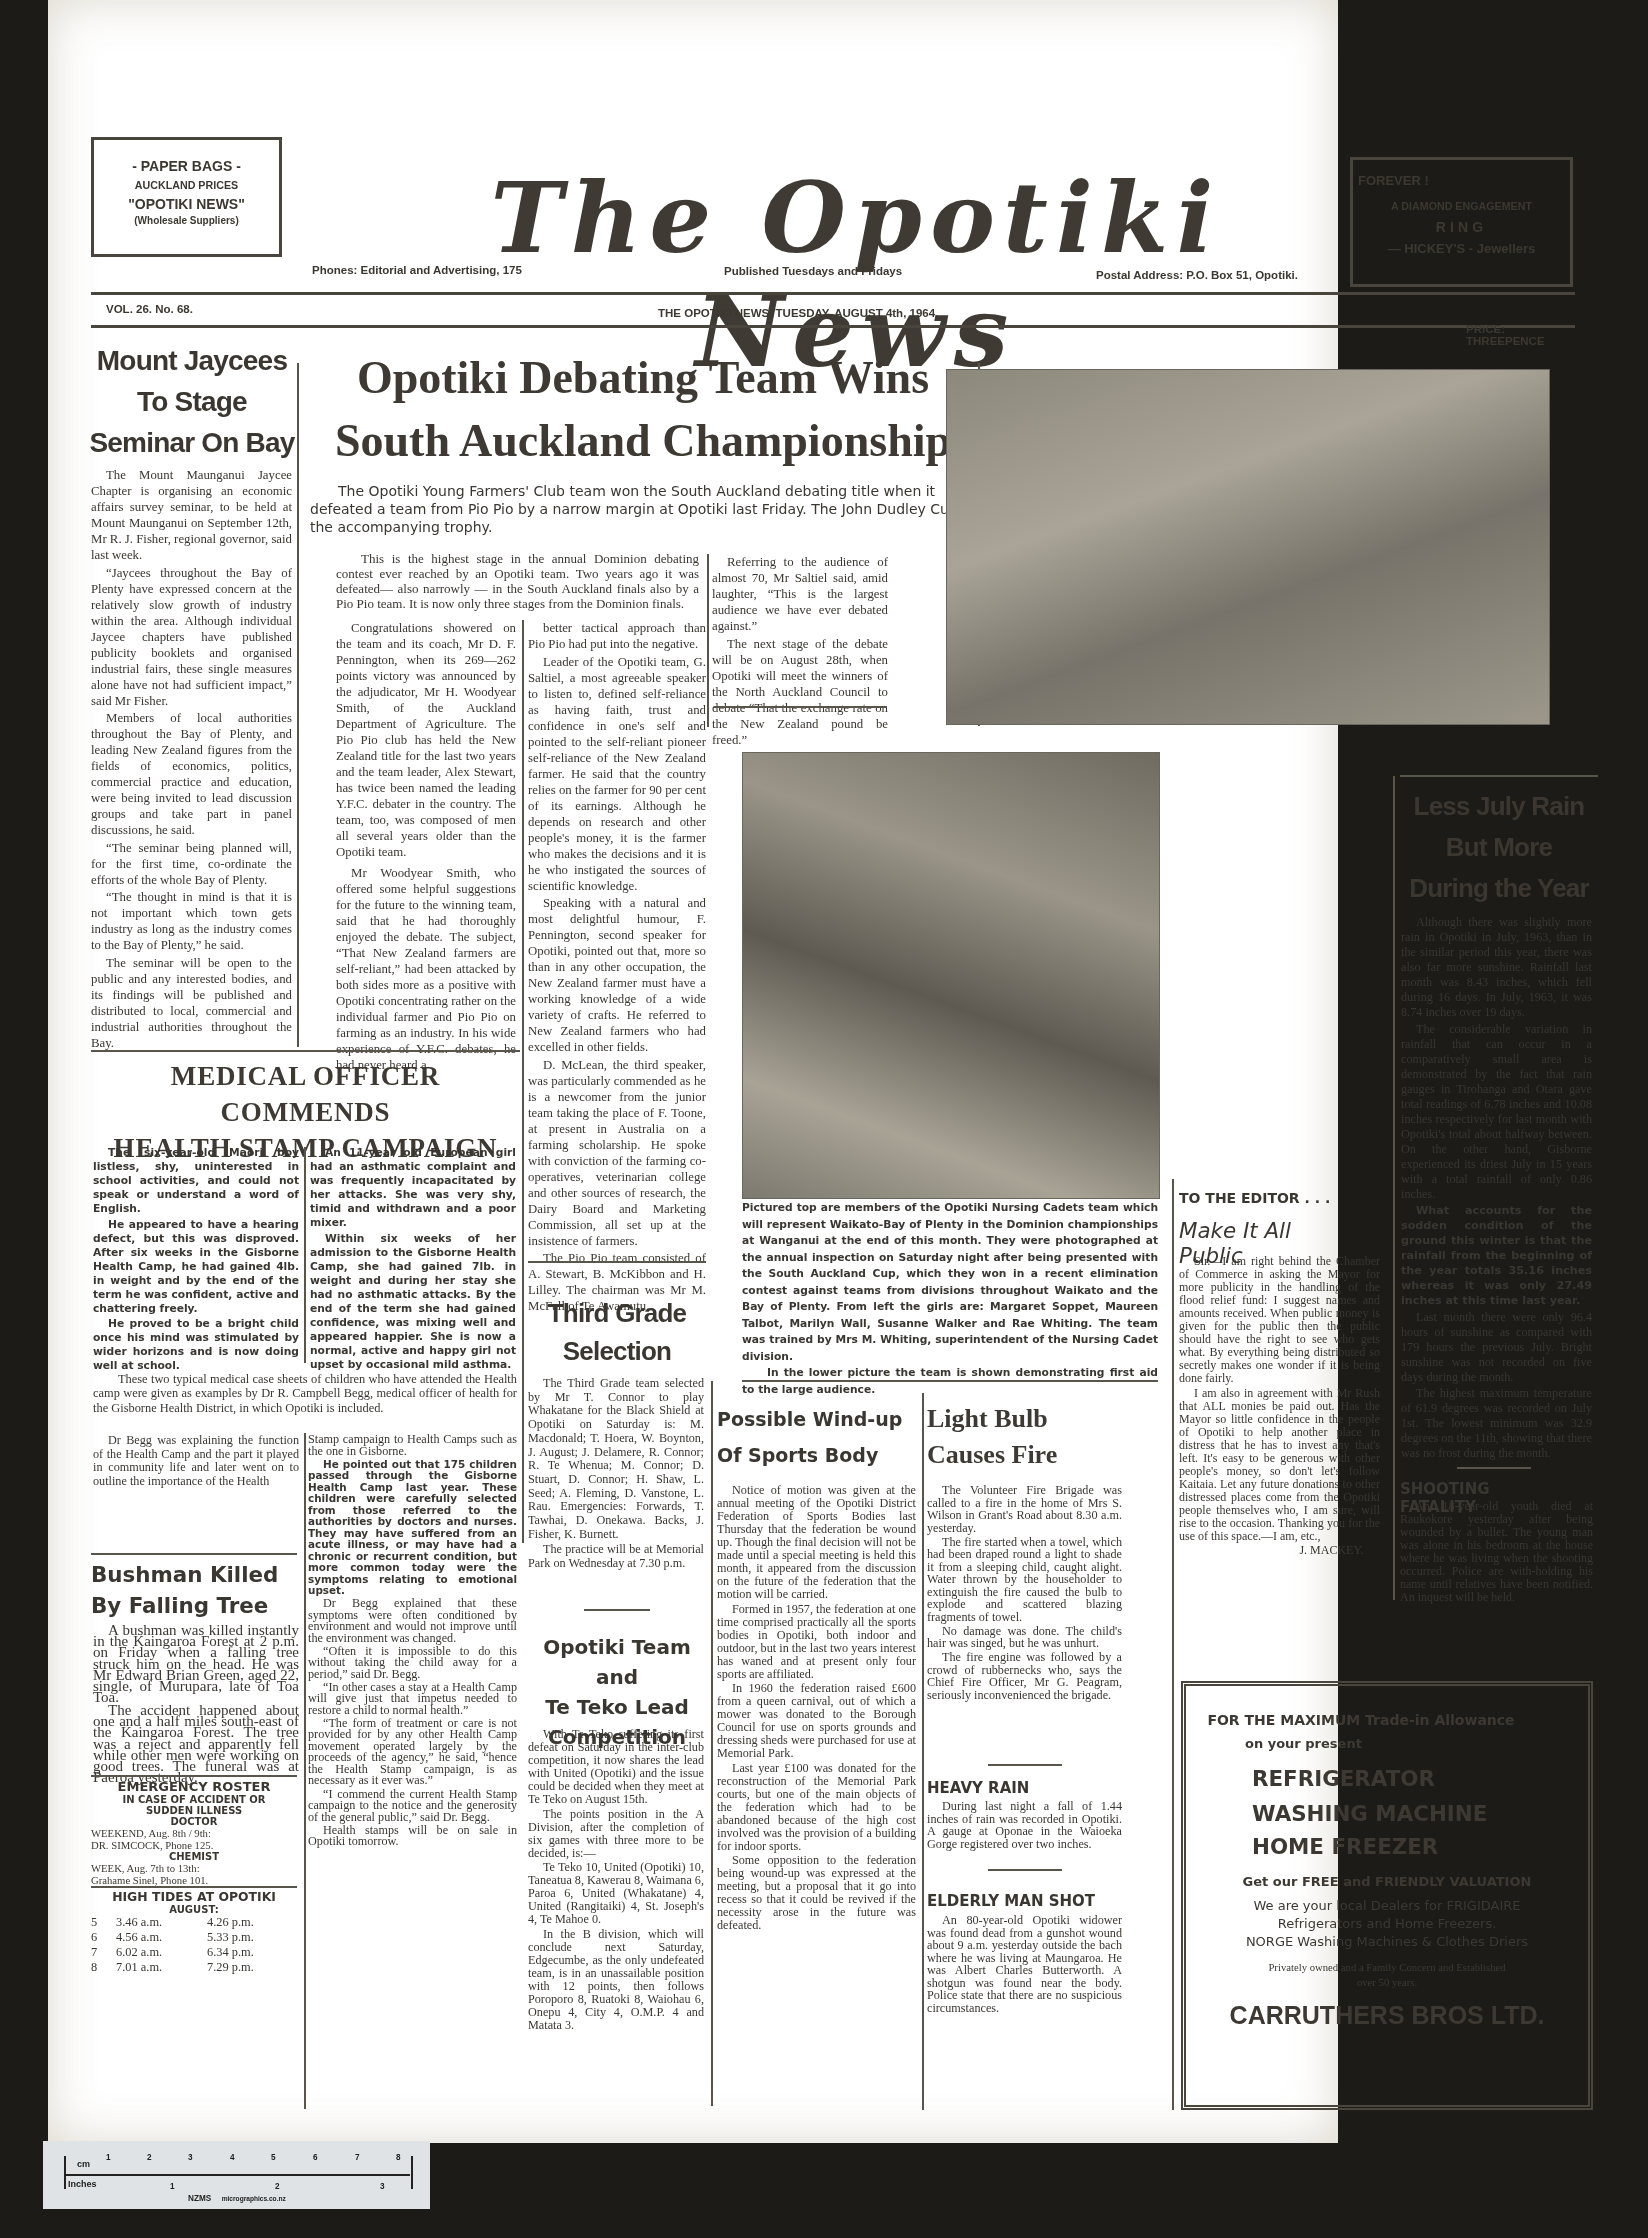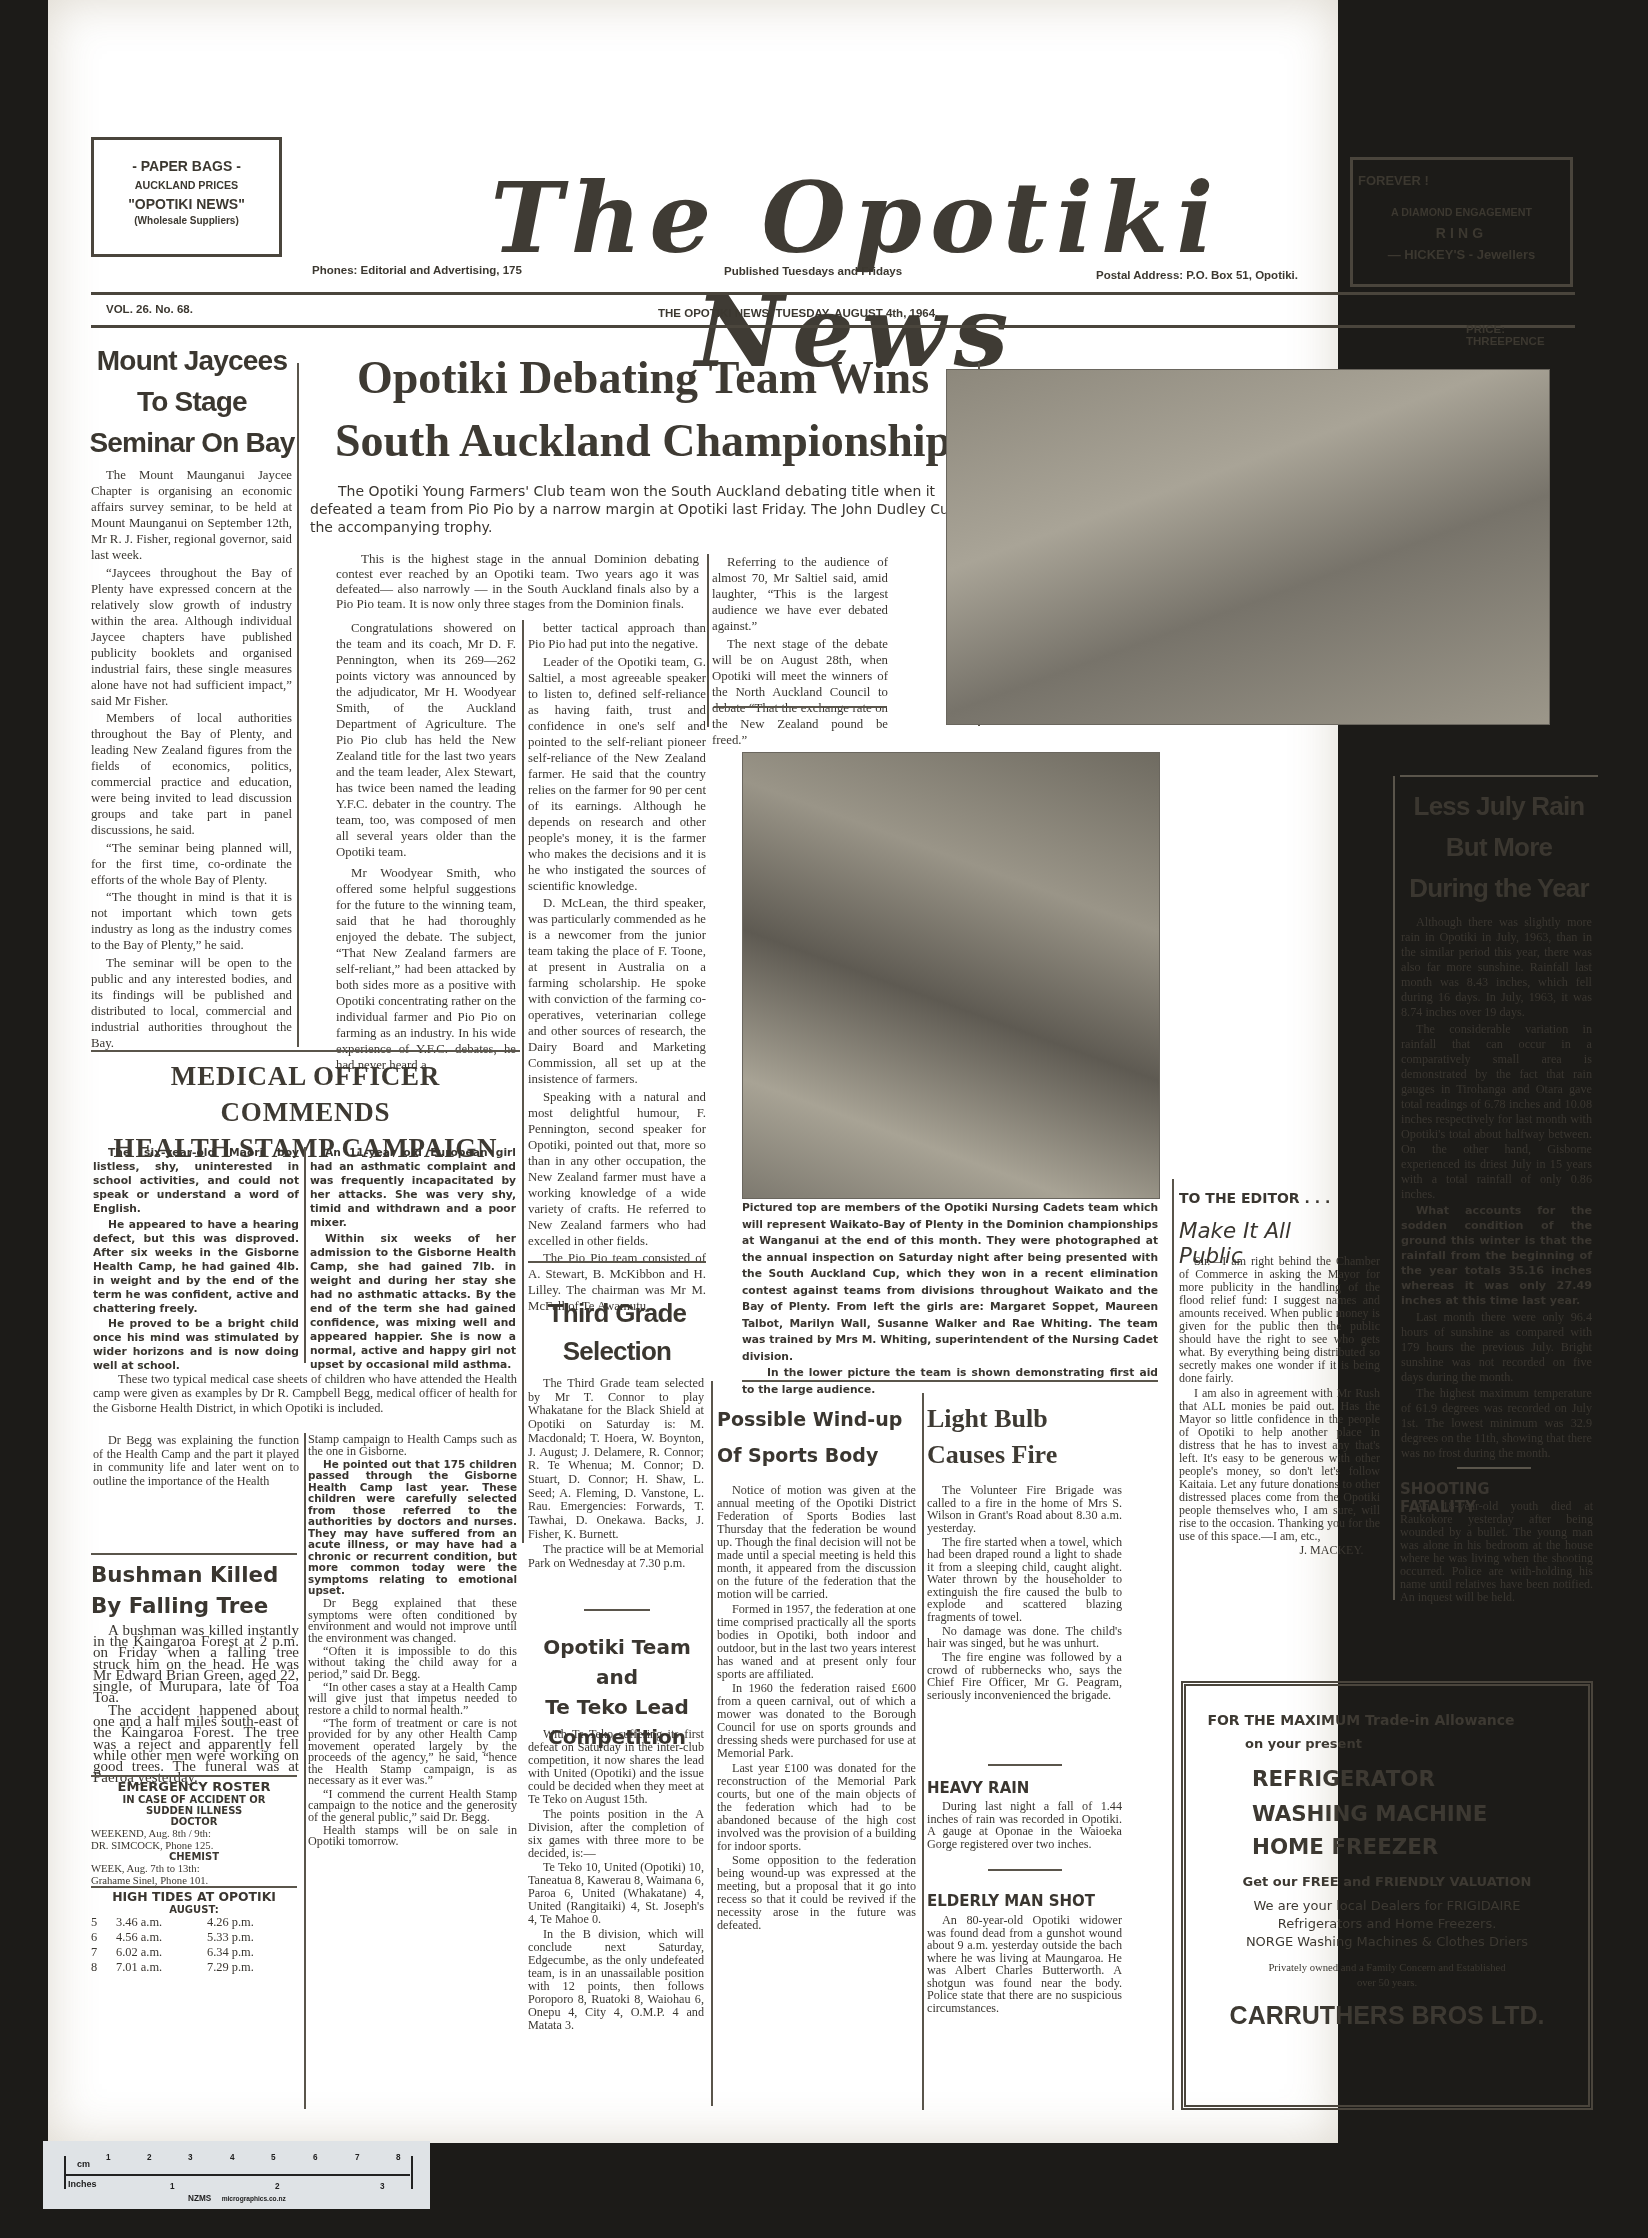--- a/index.html
+++ b/index.html
@@ -41,21 +41,21 @@
   </div>
 
   <div class="mast">The Opotiki News</div>
 
   <div class="small-sans abs" style="left:264px;top:264px;">Phones: Editorial and Advertising, 175</div>
   <div class="small-sans abs" style="left:676px;top:265px;">Published Tuesdays and Fridays</div>
   <div class="small-sans abs" style="left:1048px;top:269px;">Postal Address: P.O. Box 51, Opotiki.</div>
 
   <div class="box" style="left:1302px;top:157px;width:223px;height:130px;padding:13px 5px 0 5px;text-align:left;">
     <div style="font-size:13px;">FOREVER !</div>
-    <div style="font-size:10.7px;margin-top:18px;text-align:center;">A DIAMOND ENGAGEMENT</div>
+    <div style="font-size:10.7px;margin-top:12px;text-align:center;">A DIAMOND ENGAGEMENT</div>
     <div style="font-size:14px;margin-top:6.6px;text-align:center;letter-spacing:4.1px;">RING</div>
     <div style="font-size:13px;margin-top:6.6px;text-align:center;">— HICKEY'S - Jewellers</div>
   </div>
 
   <div class="rule" style="left:43px;top:292px;width:1484px;height:3.3px;"></div>
   <div class="small-sans abs" style="left:58px;top:303px;">VOL. 26. No. 68.</div>
   <div class="small-sans abs" style="left:610px;top:307px;">THE OPOTIKI NEWS, TUESDAY, AUGUST 4th, 1964.</div>
   <div class="rule" style="left:43px;top:325px;width:1484px;height:3.3px;"></div>
   <div class="small-sans abs" style="left:1418px;top:323px;">PRICE: THREEPENCE</div>
 
@@ -81,22 +81,22 @@
   <div class="abs bold-sans" style="left:262px;top:482px;width:664px;font-size:14px;line-height:18px;font-weight:normal;text-indent:28px;">The Opotiki Young Farmers' Club team won the South Auckland debating title when it defeated a team from Pio Pio by a narrow margin at Opotiki last Friday. The John Dudley Cup is the accompanying trophy.</div>
   <div class="col" style="left:288px;top:551px;width:363px;font-size:13px;line-height:15px;text-indent:25px;">This is the highest stage in the annual Dominion debating contest ever reached by an Opotiki team. Two years ago it was defeated— also narrowly — in the South Auckland finals also by a Pio Pio team. It is now only three stages from the Dominion finals.</div>
   <div class="col" style="left:288px;top:620px;width:180px;">
     <p>Congratulations showered on the team and its coach, Mr D. F. Pennington, when its 269—262 points victory was announced by the adjudicator, Mr H. Woodyear Smith, of the Auckland Department of Agriculture. The Pio Pio club has held the New Zealand title for the last two years and the team leader, Alex Stewart, has twice been named the leading Y.F.C. debater in the country. The team, too, was composed of men all several years older than the Opotiki team.</p>
     <p style="margin-top:5px;">Mr Woodyear Smith, who offered some helpful suggestions for the future to the winning team, said that he had thoroughly enjoyed the debate. The subject, “That New Zealand farmers are self-reliant,” had been attacked by both sides more as a positive with Opotiki concentrating rather on the individual farmer and Pio Pio on farming as an industry. In his wide experience of Y.F.C. debates, he had never heard a</p>
   </div>
   <div class="vline" style="left:474px;top:620px;height:923px;"></div>
   <div class="col" style="left:480px;top:620px;width:178px;">
     <p>better tactical approach than Pio Pio had put into the negative.</p>
     <p>Leader of the Opotiki team, G. Saltiel, a most agreeable speaker to listen to, defined self-reliance as having faith, trust and confidence in one's self and pointed to the self-reliant pioneer self-reliance of the New Zealand farmer. He said that the country relies on the farmer for 90 per cent of its earnings. Although he depends on research and other people's money, it is the farmer who makes the decisions and it is he who instigated the sources of scientific knowledge.</p>
+    <p>Speaking with a natural and most delightful humour, F. Pennington, second speaker for Opotiki, pointed out that, more so than in any other occupation, the New Zealand farmer must have a working knowledge of a wide variety of crafts. He referred to New Zealand farmers who had excelled in other fields.</p>
     <p>D. McLean, the third speaker, was particularly commended as he is a newcomer from the junior team taking the place of F. Toone, at present in Australia on a farming scholarship. He spoke with conviction of the farming co-operatives, veterinarian college and other sources of research, the Dairy Board and Marketing Commission, all set up at the insistence of farmers.</p>
-    <p>Speaking with a natural and most delightful humour, F. Pennington, second speaker for Opotiki, pointed out that, more so than in any other occupation, the New Zealand farmer must have a working knowledge of a wide variety of crafts. He referred to New Zealand farmers who had excelled in other fields.</p>
     <p>The Pio Pio team consisted of A. Stewart, B. McKibbon and H. Lilley. The chairman was Mr M. McFall of Te Awamutu.</p>
   </div>
   <div class="vline" style="left:659px;top:554px;height:173px;"></div>
   <div class="col" style="left:664px;top:554px;width:176px;">
     <p>Referring to the audience of almost 70, Mr Saltiel said, amid laughter, “This is the largest audience we have ever debated against.”</p>
     <p>The next stage of the debate will be on August 28th, when Opotiki will meet the winners of the North Auckland Council to debate “That the exchange rate on the New Zealand pound be freed.”</p>
   </div>
   <div class="hline" style="left:666px;top:706px;width:173px;"></div>
   <div class="vline" style="left:930px;top:363px;height:363px;"></div>
 

